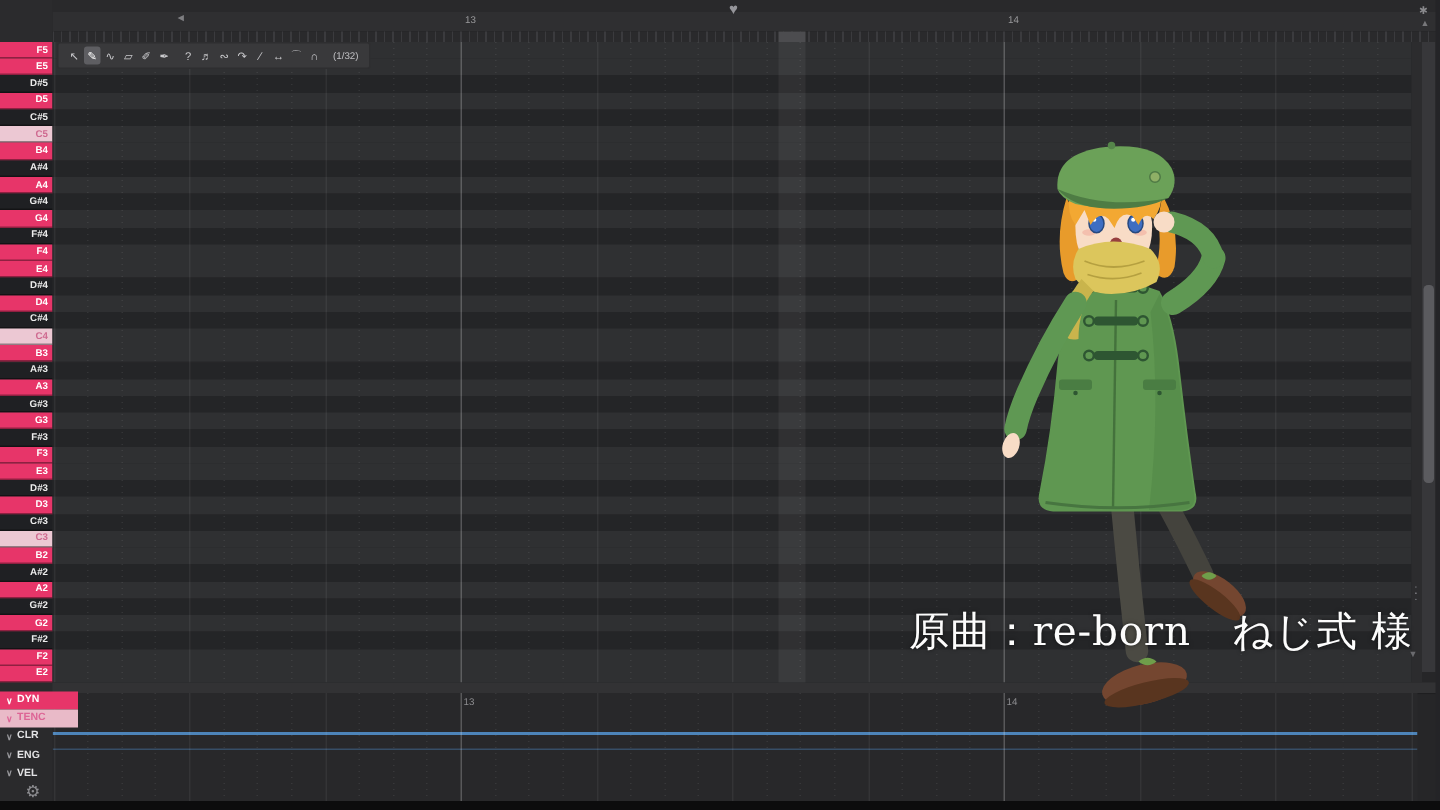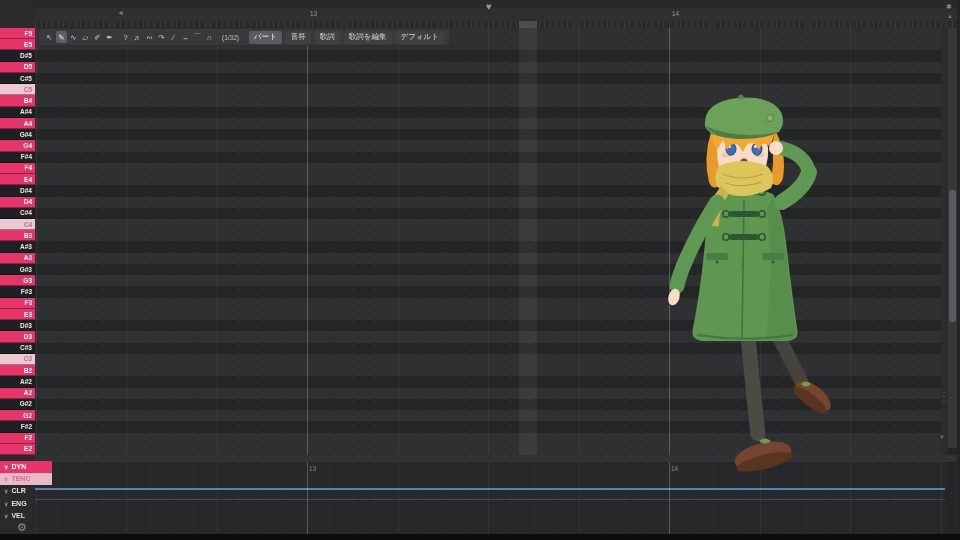--- a/index.html
+++ b/index.html
@@ -230,27 +230,20 @@
         <div class="tbtn">?</div>
         <div class="tbtn">♬</div>
         <div class="tbtn">∾</div>
         <div class="tbtn">↷</div>
         <div class="tbtn">⁄</div>
         <div class="tbtn">↔</div>
         <div class="tbtn">⌒</div>
         <div class="tbtn">∩</div>
       </div>
     <span id="quantize">(1/32)</span>
-    <div class="tgroup" id="modegroup">
-        <div class="mbtn selected">パート</div>
-        <div class="mbtn">音符</div>
-        <div class="mbtn">歌詞</div>
-        <div class="mbtn">歌詞を編集</div>
-        <div class="mbtn">デフォルト</div>
-      </div>
   </div>
 
   <div id="right-strip"></div>
   <div id="scrollbar">
     <div id="scroll-thumb"></div>
   </div>
   <span id="sb-icon1">✱</span>
   <span id="sb-icon2">▲</span>
   <div id="dots-ctl">⁚<br>⁚</div>
   <span id="chev-ctl">▼</span>
@@ -404,13 +397,14 @@
       <path d="M137,112 Q160,98 164,82" stroke="#5f9853" stroke-width="16" fill="none" stroke-linecap="round"></path>
       <path d="M164,82 Q160,64 136,58" stroke="#5f9853" stroke-width="14" fill="none" stroke-linecap="round"></path>
       <circle cx="131" cy="58" r="7" fill="#f8dcc6"></circle>
     </g>
     <g>
       <path d="M72,112 Q54,140 40,172 Q34,186 32,196" stroke="#5f9853" stroke-width="15" fill="none" stroke-linecap="round"></path>
       <ellipse cx="29" cy="207" rx="5.5" ry="8.5" transform="rotate(18 29 207)" fill="#f8dcc6"></ellipse>
     </g>
   </svg>
 
+  <div id="credit">原曲：re-born　ねじ式 様</div>
 </div>
 
 </body></html>

